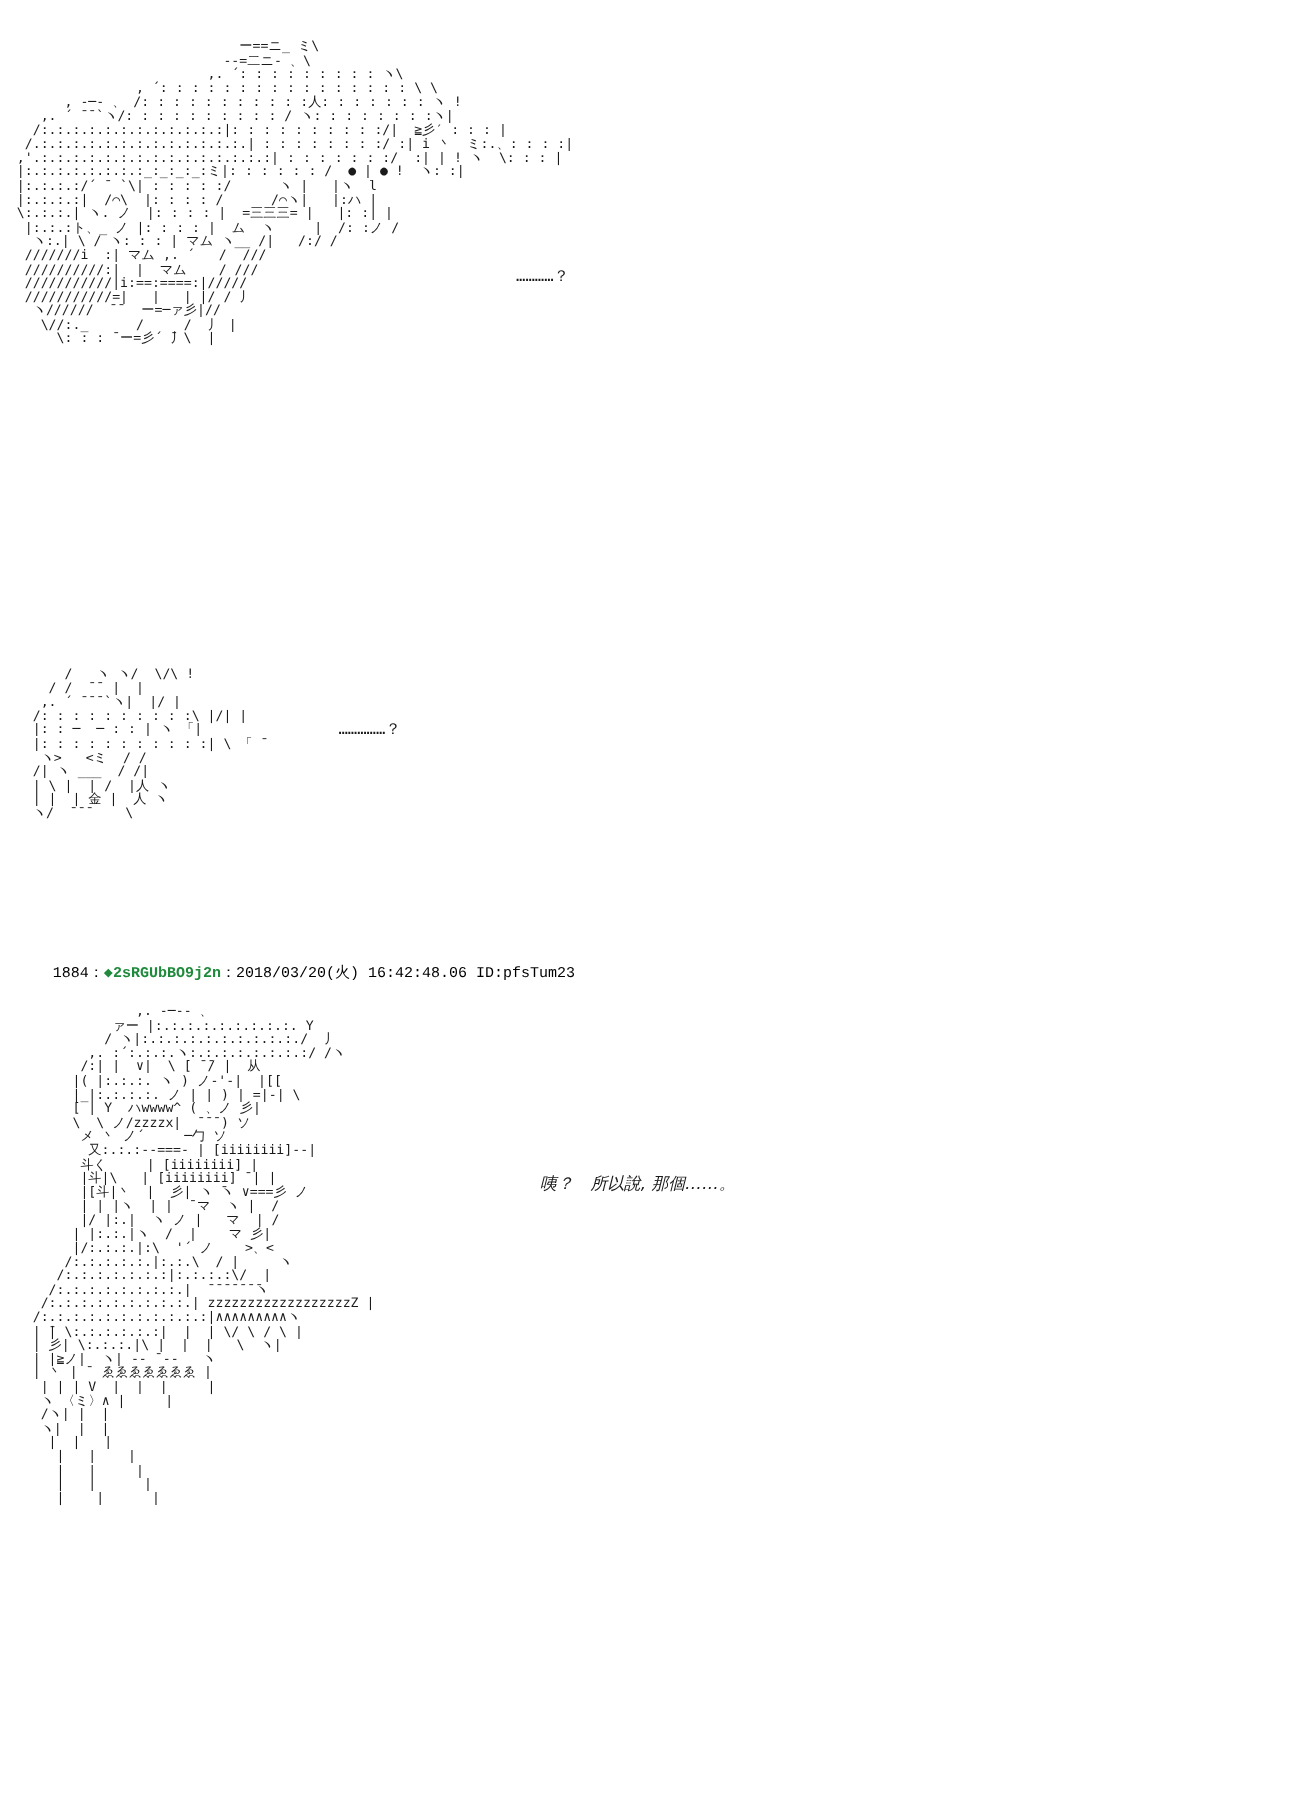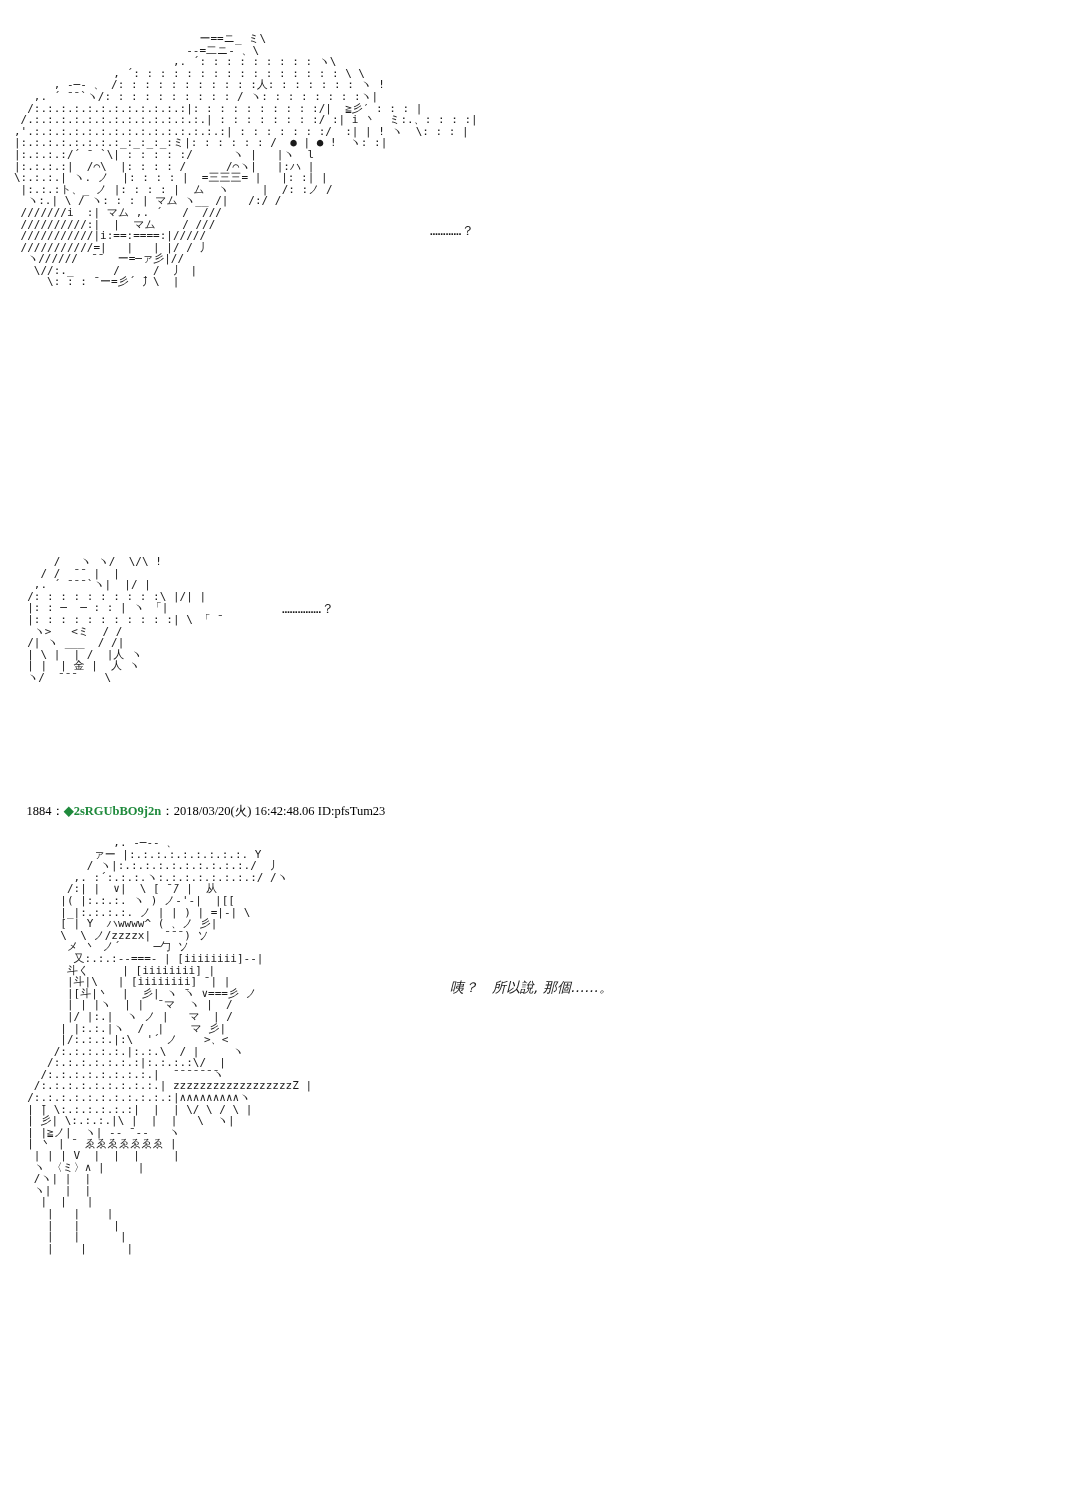--- a/index.html
+++ b/index.html
@@ -46,21 +46,21 @@
   #speech-3 { left: 450px; top: 965px; font-family: "DejaVu Sans", sans-serif; font-size: 14px; font-style: italic; }
 
   .post-header {
     position: absolute;
     left: 14px;
     top: 787px;
     font-size: 12.5px;
     line-height: 16px;
     color: #000000;
     white-space: pre;
-    font-family: Liberation Serif, serif;
+    font-family: Liberation Mono, monospace;
   }
   .post-header .num { color: #000000; }
   .post-header .sep { color: #000000; }
   .post-header .trip {
     color: #1f8a3c;
     font-weight: bold;
   }
   .post-header .diamond {
     color: #1f8a3c;
     font-weight: bold;

